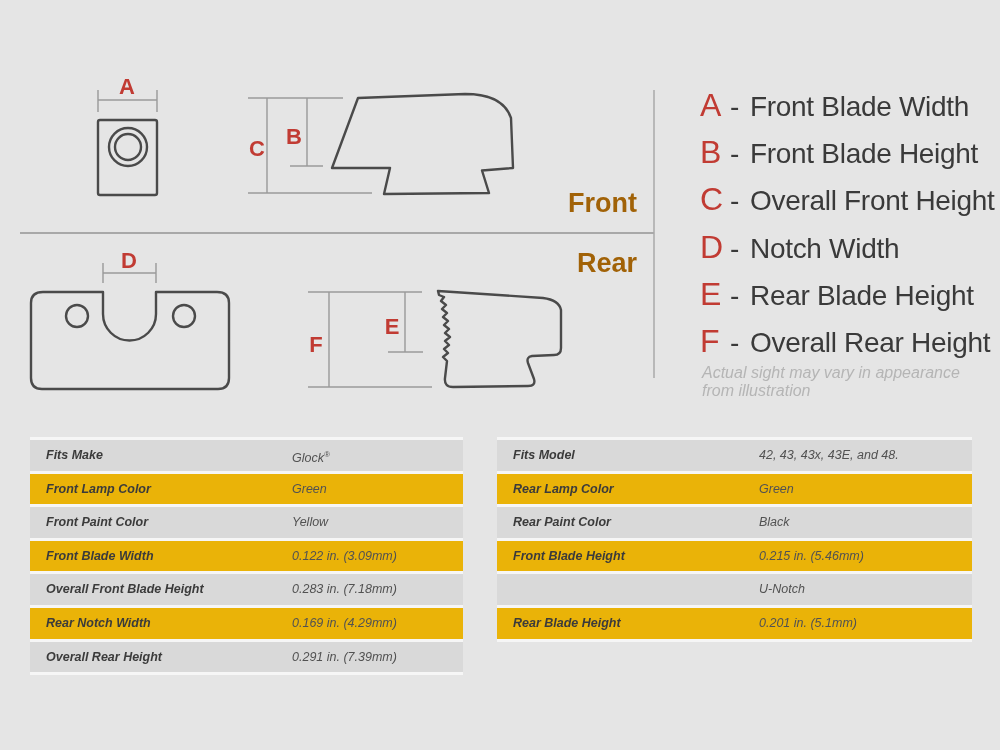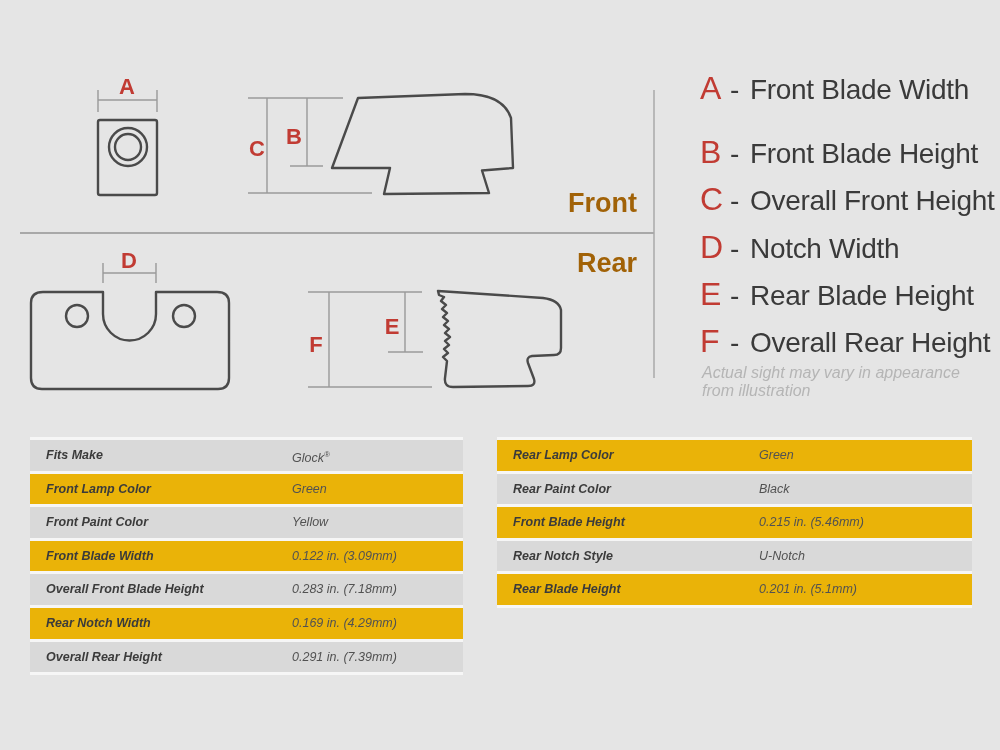--- a/index.html
+++ b/index.html
@@ -90,21 +90,21 @@
   <text class="dimletter" x="257" y="156">C</text>
   <text class="dimletter" x="129" y="268">D</text>
   <text class="dimletter" x="392" y="334">E</text>
   <text class="dimletter" x="316" y="352">F</text>
 </svg>
 
 <div class="view-label" style="left:565px;top:190px;">Front</div>
 <div class="view-label" style="left:565px;top:250px;">Rear</div>
 
 <div id="legend">
-    <div class="legend-row" style="top: 72px;"><span class="legend-letter">A</span><span class="legend-dash">-</span><span class="legend-text">Front Blade Width</span></div>
+    <div class="legend-row" style="top: 89px;"><span class="legend-letter">A</span><span class="legend-dash">-</span><span class="legend-text">Front Blade Width</span></div>
     <div class="legend-row" style="top: 136.2px;"><span class="legend-letter">B</span><span class="legend-dash">-</span><span class="legend-text">Front Blade Height</span></div>
     <div class="legend-row" style="top: 183.4px;"><span class="legend-letter">C</span><span class="legend-dash">-</span><span class="legend-text">Overall Front Height</span></div>
     <div class="legend-row" style="top: 230.6px;"><span class="legend-letter">D</span><span class="legend-dash">-</span><span class="legend-text">Notch Width</span></div>
     <div class="legend-row" style="top: 277.8px;"><span class="legend-letter">E</span><span class="legend-dash">-</span><span class="legend-text">Rear Blade Height</span></div>
     <div class="legend-row" style="top: 325px;"><span class="legend-letter">F</span><span class="legend-dash">-</span><span class="legend-text">Overall Rear Height</span></div>
   </div>
 <div id="legend-note">Actual sight may vary in appearance from illustration</div>
 
 <div id="table-left" class="spec-table">
     <div class="spec-row odd">
@@ -130,33 +130,36 @@
     <div class="spec-row even">
       <div class="spec-label">Rear Notch Width</div>
       <div class="spec-value">0.169 in. (4.29mm)</div>
     </div>
     <div class="spec-row odd">
       <div class="spec-label">Overall Rear Height</div>
       <div class="spec-value">0.291 in. (7.39mm)</div>
     </div>
   </div>
 <div id="table-right" class="spec-table">
+    <div class="spec-row odd">
+      <div class="spec-label">Fits Model</div>
+      <div class="spec-value">42, 43, 43x, 43E, and 48.</div>
+    </div>
     <div class="spec-row even">
       <div class="spec-label">Rear Lamp Color</div>
       <div class="spec-value">Green</div>
     </div>
     <div class="spec-row odd">
       <div class="spec-label">Rear Paint Color</div>
       <div class="spec-value">Black</div>
     </div>
     <div class="spec-row even">
       <div class="spec-label">Front Blade Height</div>
       <div class="spec-value">0.215 in. (5.46mm)</div>
     </div>
     <div class="spec-row odd">
-      <div class="spec-label">Rear Notch Style</div>
       <div class="spec-value">U-Notch</div>
     </div>
     <div class="spec-row even">
       <div class="spec-label">Rear Blade Height</div>
       <div class="spec-value">0.201 in. (5.1mm)</div>
     </div>
   </div>
 
 </body></html>

